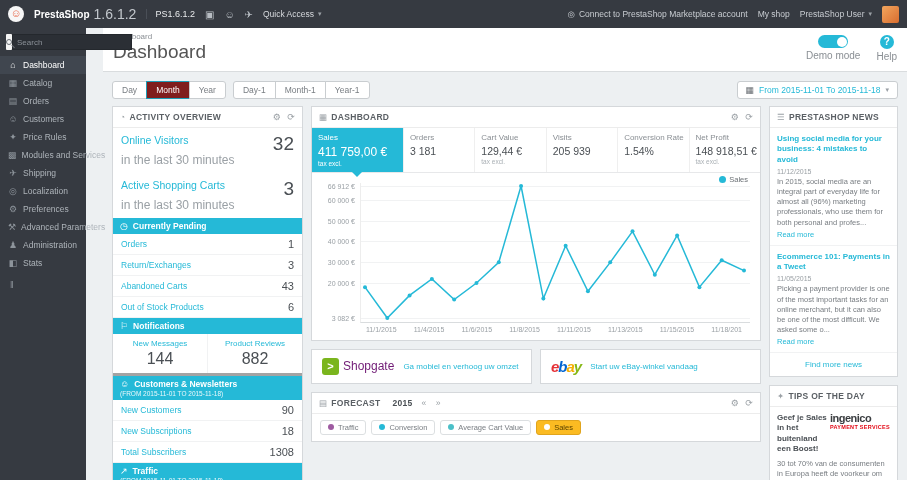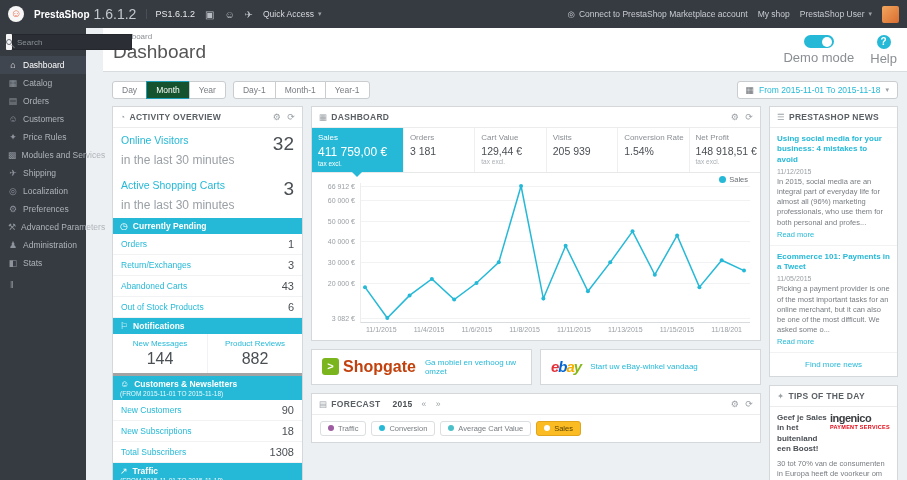--- a/index.html
+++ b/index.html
@@ -39,28 +39,28 @@
   
   .main{margin-left:103px;padding-top:28px}
   .header{background:#fff;border-bottom:1px solid #d9dcde;padding:4px 10px 8px;position:relative}
   .breadcrumb{font-size:8px;color:#8a8f94;cursor:pointer}
   .page-title{font-size:19px;font-weight:400;color:#555;line-height:1.15}
   .header-tools{position:absolute;right:10px;top:7px;display:flex;gap:16px;text-align:center}
   .toggle{width:30px;height:13px;background:#25b9d7;border-radius:8px;position:relative;margin:0 auto;cursor:pointer}
   .toggle::after{content:'';position:absolute;right:1.5px;top:1.5px;width:10px;height:10px;background:#fff;border-radius:50%}
   .help-btn{width:14px;height:14px;border-radius:50%;background:#25b9d7;color:#fff;font-size:10px;
     line-height:14px;margin:0 auto;cursor:pointer;font-weight:bold}
-  .tool-label{font-size:13px;color:#8a8f94;margin-top:2px}
+  .tool-label{font-size:10px;color:#8a8f94;margin-top:2px}
   
   .filterbar{display:flex;align-items:center;padding:9px 9px 7px}
   .fbtn{border:1px solid #c9cdd0;background:#fff;color:#787d82;font-size:8.5px;padding:3px 9px;
     margin-right:-1px;cursor:pointer;font-family:"Liberation Sans",sans-serif}
   .fbtn.first{border-radius:3px 0 0 3px}
   .fbtn.last{border-radius:0 3px 3px 0}
-  .fbtn.active{background:#14532d;border-color:#1d9cb6;color:#fff}
+  .fbtn.active{background:#7f1d1d;border-color:#1d9cb6;color:#fff}
   .grp2{margin-left:8px}
   .date-range{margin-left:auto;display:flex;align-items:center;gap:5px;background:#fff;
     border:1px solid #c9cdd0;border-radius:3px;padding:3px 8px;font-size:8.5px;color:#25b9d7;cursor:pointer}
   .cal-ico{color:#6b7075;font-size:9px}
   
   .content{display:flex;gap:8px;padding:0 9px}
   .col-left{width:191px;flex:none}
   .col-mid{flex:1;min-width:0}
   .col-right{width:129px;flex:none}
   .panel{background:#fff;border:1px solid #d5d8db;margin-bottom:8px}
@@ -111,21 +111,21 @@
     display:flex;align-items:center;gap:3px;cursor:pointer}
   .legend-dot{width:7px;height:7px;border-radius:50%;background:#25b9d7}
   .xlabels{display:flex;justify-content:space-between;padding:3px 8px 7px 44px;font-size:7px;color:#9aa0a5}
   
   .mod-row{display:flex;gap:8px;margin-bottom:8px}
   .mod-box{flex:1;background:#fff;border:1px solid #d5d8db;display:flex;align-items:center;gap:9px;padding:8px 10px}
   .mod-link{color:#25b9d7;font-size:8px;cursor:pointer}
   .sg-logo{display:flex;align-items:center;gap:4px}
   .sg-ico{width:17px;height:17px;background:#7ab51d;border-radius:3px;color:#fff;
     font-weight:bold;font-size:11px;line-height:17px;text-align:center}
-  .sg-name{color:#c2410c;font-weight:bold;font-size:16px}
+  .sg-name{color:#701a75;font-weight:normal;font-size:12px}
   .ebay-logo{font-weight:bold;font-style:italic;font-size:15px;letter-spacing:-1px}
   .eb-e{color:#e53238}.eb-b{color:#0064d2}.eb-a{color:#f5af02}.eb-y{color:#86b817}
   
   .fc-year{margin-left:8px;color:#4a4f54}
   .fc-nav{color:#9aa0a5;cursor:pointer;margin-left:5px;font-weight:normal}
   .forecast-legend{display:flex;gap:5px;padding:6px 8px;flex-wrap:nowrap}
   .f-pill{display:flex;align-items:center;gap:4px;border:1px solid #dcdfe1;border-radius:3px;
     padding:2px 7px;font-size:7.5px;color:#787d82;background:#fff;cursor:pointer;white-space:nowrap}
   .f-dot{width:6px;height:6px;border-radius:50%}
   .d-traffic{background:#9e5ba1}.d-conv{background:#25b9d7}.d-acv{background:#4bc0c8}.d-sales{background:#fff}

